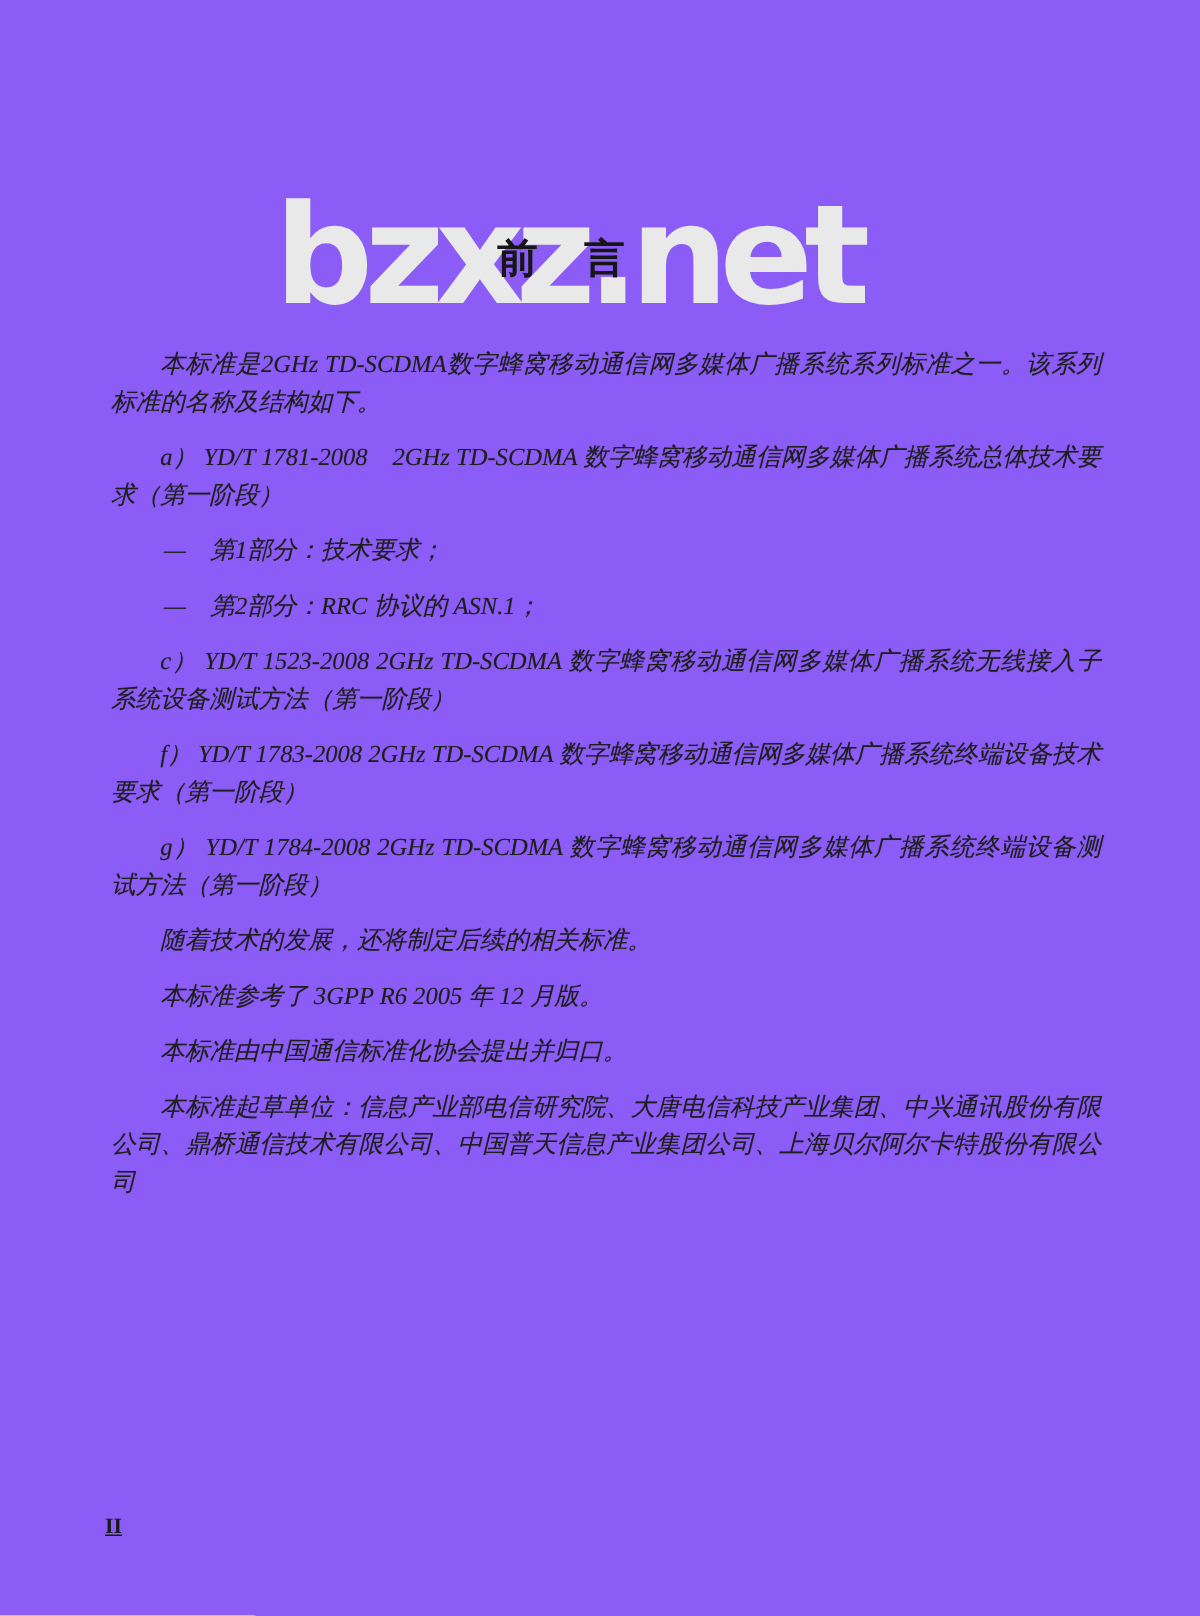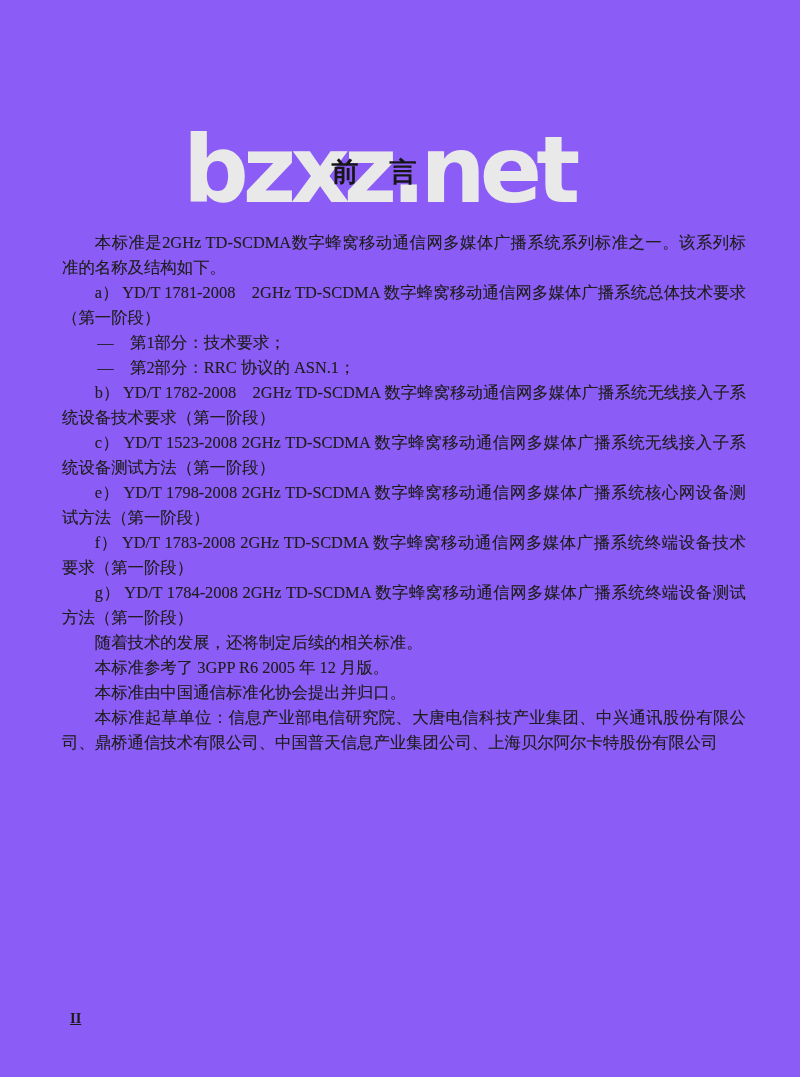--- a/index.html
+++ b/index.html
@@ -41,26 +41,27 @@
     padding-right: 58px;       
     text-align: center;
     font-size: 27px;
     font-weight: bold;
     letter-spacing: 2px;
     line-height: 32px;
     margin-bottom: 42px;
     color: #161616;
   }
   .content p {
-    margin: 0;
+    margin: 12px;
     font-size: 16.4px;
     line-height: 25px;
     text-align: justify;
     word-break: break-all;
     text-shadow: 0 0 0.5px rgba(40,40,40,0.45); 
+    font-style: italic;
   }
   .para { text-indent: 2em; }
   .dash { text-indent: 2.15em; }
   .page-number {
     position: absolute;
     left: 70px;
     top: 1010px;
     z-index: 2;
     font-size: 14.5px;
     font-weight: bold;
@@ -76,23 +77,21 @@
 
   <div class="watermark">bzxz.net</div>
 
   <div class="content">
     <h1 class="doc-title">前　言</h1>
 
     <p class="para">本标准是2GHz TD-SCDMA数字蜂窝移动通信网多媒体广播系统系列标准之一。该系列标准的名称及结构如下。</p>
     <p class="para">a） YD/T 1781-2008　2GHz TD-SCDMA 数字蜂窝移动通信网多媒体广播系统总体技术要求（第一阶段）</p>
     <p class="dash">—　第1部分：技术要求；</p>
     <p class="dash">—　第2部分：RRC 协议的 ASN.1；</p>
-    <p class="para">b） YD/T 1782-2008　2GHz TD-SCDMA 数字蜂窝移动通信网多媒体广播系统无线接入子系统设备技术要求（第一阶段）</p>
     <p class="para">c） YD/T 1523-2008 2GHz TD-SCDMA 数字蜂窝移动通信网多媒体广播系统无线接入子系统设备测试方法（第一阶段）</p>
-    <p class="para">e） YD/T 1798-2008 2GHz TD-SCDMA 数字蜂窝移动通信网多媒体广播系统核心网设备测试方法（第一阶段）</p>
     <p class="para">f） YD/T 1783-2008 2GHz TD-SCDMA 数字蜂窝移动通信网多媒体广播系统终端设备技术要求（第一阶段）</p>
     <p class="para">g） YD/T 1784-2008 2GHz TD-SCDMA 数字蜂窝移动通信网多媒体广播系统终端设备测试方法（第一阶段）</p>
     <p class="para">随着技术的发展，还将制定后续的相关标准。</p>
     <p class="para">本标准参考了 3GPP R6 2005 年 12 月版。</p>
     <p class="para">本标准由中国通信标准化协会提出并归口。</p>
     <p class="para">本标准起草单位：信息产业部电信研究院、大唐电信科技产业集团、中兴通讯股份有限公司、鼎桥通信技术有限公司、中国普天信息产业集团公司、上海贝尔阿尔卡特股份有限公司</p>
   </div>
 
   <div class="page-number">II</div>
 

